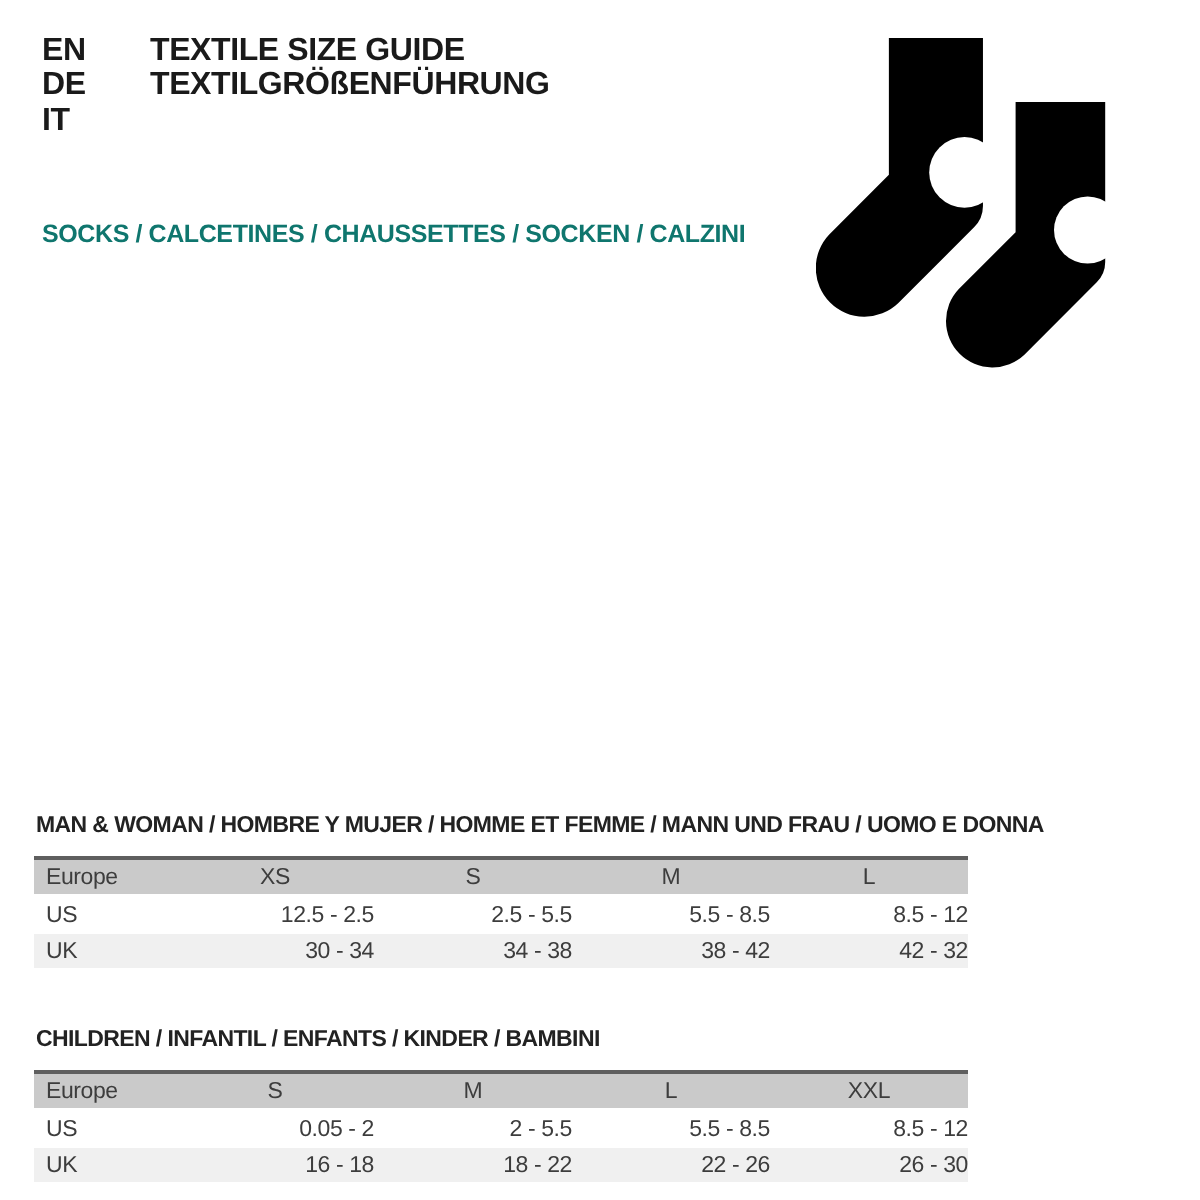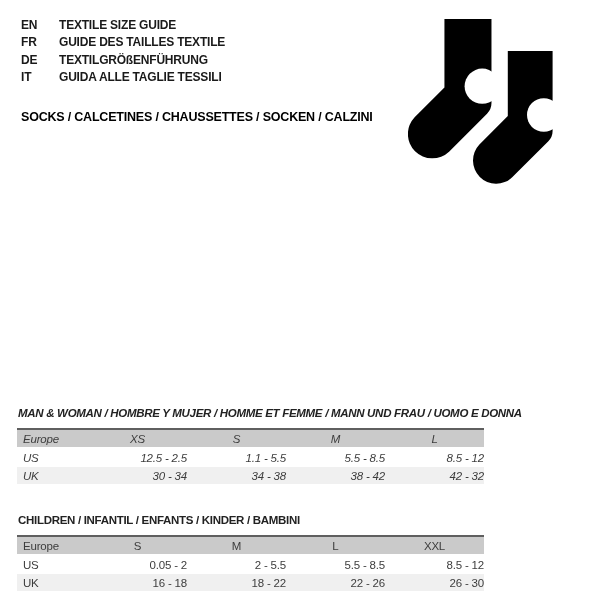--- a/index.html
+++ b/index.html
@@ -2,31 +2,31 @@
 <html><head>
 <meta charset="utf-8">
 <style>
   html,body { margin:0; padding:0; }
   .page {
     position:relative; width:600px; height:600px; background:#ffffff;
     font-family:"Liberation Sans", sans-serif; color:#1a1a1a; overflow:hidden;
   }
   
   .lang-block { position:absolute; top:17px; left:21px; }
-  .lang-row { display:flex; font-weight:bold; font-size:12px; line-height:17.4px; letter-spacing:-0.2px; }
+  .lang-row { display:flex; font-weight:bold; font-size:16px; line-height:17.4px; letter-spacing:-0.2px;gap:16px; }
   .lang-code { width:38px; flex:0 0 38px; }
   .category-line {
     position:absolute; top:110px; left:21px;
-    font-weight:bold; font-size:12.5px; letter-spacing:-0.2px; color:#000000;
+    font-weight:bold; font-size:12.5px; letter-spacing:-0.2px; color:#0f766e;
   }
   
   .socks-icon { position:absolute; top:11px; left:408px; width:190px; height:190px; }
   
   .table-section { position:absolute; left:17px; width:467px; }
-  .table-section.first  { top:406px;font-style:italic; }
+  .table-section.first  { top:406px; }
   .table-section.second { top:513px; }
   .table-title {
     font-weight:bold; font-size:11.5px; line-height:14px; letter-spacing:-0.3px;
     color:#222222; margin:0 0 8px 1px; white-space:nowrap;
   }
   table.size-table {
     border-collapse:separate; border-spacing:0; width:467px; table-layout:fixed;
     border-top:2px solid #5f5f5f; font-size:11.5px; color:#3d3d3d; letter-spacing:-0.2px;
   }
   table.size-table col.c0 { width:15.2%; }
@@ -45,30 +45,25 @@
 <body>
 
 <div class="page">
 
   <div class="lang-block">
     <div class="lang-row">
       <span class="lang-code">EN</span>
       <span class="lang-label">TEXTILE SIZE GUIDE</span>
     </div>
     <div class="lang-row">
-      <span class="lang-code">FR</span>
-      <span class="lang-label">GUIDE DES TAILLES TEXTILE</span>
-    </div>
-    <div class="lang-row">
       <span class="lang-code">DE</span>
       <span class="lang-label">TEXTILGRÖßENFÜHRUNG</span>
     </div>
     <div class="lang-row">
       <span class="lang-code">IT</span>
-      <span class="lang-label">GUIDA ALLE TAGLIE TESSILI</span>
     </div>
   </div>
 
   <div class="category-line">SOCKS / CALCETINES / CHAUSSETTES / SOCKEN / CALZINI</div>
 
   <svg class="socks-icon" viewBox="0 0 190 190" xmlns="http://www.w3.org/2000/svg" aria-hidden="true">
 
     <g transform="translate(2,8) scale(0.84)">
       <path d="M41,0 H97 V100 A18,18 0 0 1 91.7,112.7 L46.5,157.9 A29,29 0 0 1 5.5,116.9 L41,81.4 Z" fill="#000000"></path>
       <circle cx="86" cy="80" r="21" fill="#ffffff"></circle>
@@ -97,21 +92,21 @@
           <th>XS</th>
           <th>S</th>
           <th>M</th>
           <th>L</th>
         </tr>
       </thead>
       <tbody>
         <tr>
           <td>US</td>
           <td>12.5 - 2.5</td>
-          <td>1.1 - 5.5</td>
+          <td>2.5 - 5.5</td>
           <td>5.5 - 8.5</td>
           <td>8.5 - 12</td>
         </tr>
         <tr class="row-alt">
           <td>UK</td>
           <td>30 - 34</td>
           <td>34 - 38</td>
           <td>38 - 42</td>
           <td>42 - 32</td>
         </tr>

